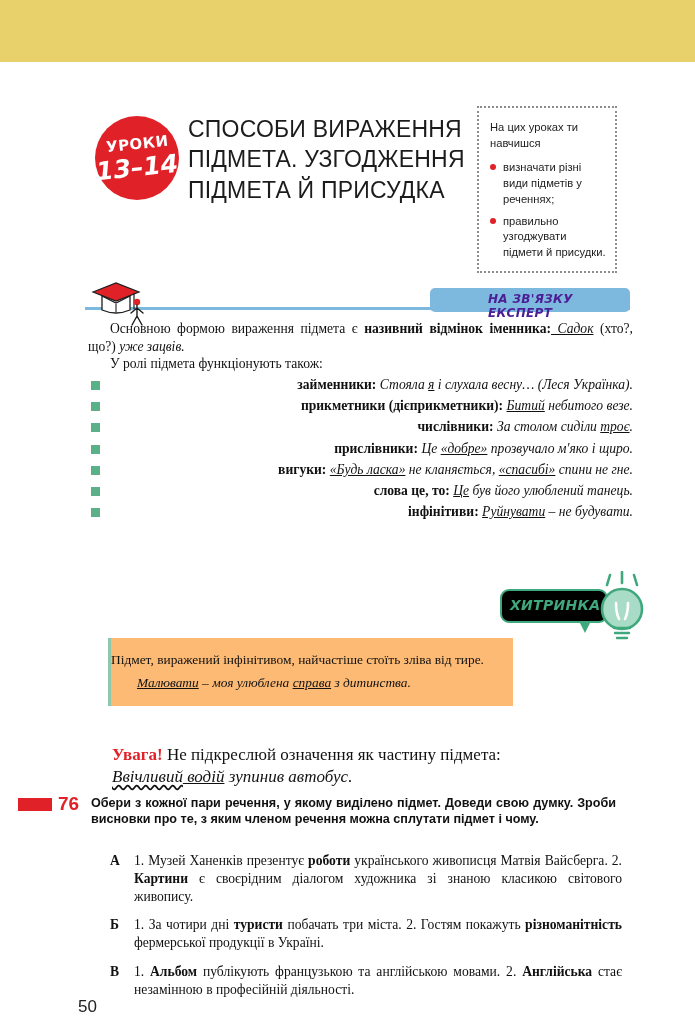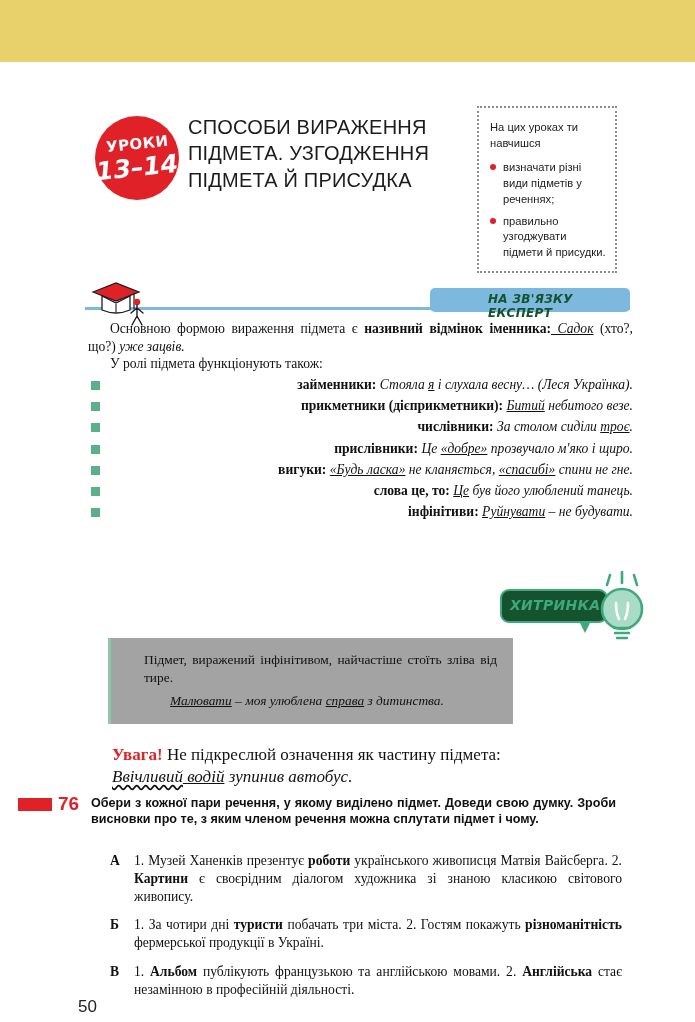--- a/index.html
+++ b/index.html
@@ -53,21 +53,21 @@
     font-weight: 700;
     transform: rotate(-6deg);
     font-style: italic;
   }
 
   .header-title {
     position: absolute;
     left: 188px; top: 26px;
     width: 290px;
     font-family: "Liberation Sans", sans-serif;
-    font-size: 20px;
+    font-size: 23px;
     line-height: 1.32;
     letter-spacing: .2px;
     color: #1c1c1c;
     text-transform: uppercase;
   }
 
   
   .objectives {
     position: absolute;
     left: 477px; top: 18px;
@@ -107,21 +107,21 @@
     background: #7db9de;
     border-radius: 5px;
   }
   .expert-badge .txt {
     position: absolute;
     left: 58px; top: 4px;
     font-family: "DejaVu Sans", sans-serif;
     font-size: 12px;
     font-style: italic;
     font-weight: 700;
-    color: #14532d;
+    color: #4c1d95;
     letter-spacing: .3px;
   }
   .cap { position: absolute; left: 5px; top: -6px; width: 52px; height: 40px; }
   .person { position: absolute; left: 44px; top: 14px; width: 16px; height: 28px; }
 
   
   .body-col {
     position: absolute;
     left: 88px; top: 258px;
     width: 545px;
@@ -150,38 +150,38 @@
     left: 3px; top: 5px;
     width: 9px; height: 9px;
     background: #5cb089;
   }
 
   
   .tipbox {
     position: absolute;
     left: 108px; top: 576px;
     width: 405px;
-    padding: 13px 16px 14px 33px;
-    background: #a3a3a3;
+    padding: 13px 16px 14px 0;
+    background: #fdba74;
     border-left: 3px solid #8cc9ac;
     font-family: "Liberation Serif", serif;
     font-size: 13.4px;
     line-height: 1.34;
     color: #111;
     text-align: justify;
   }
   .tipbox .ex { text-indent: 26px; margin-top: 5px; display: block; }
 
   
   .hint { position: absolute; left: 500px; top: 507px; width: 190px; height: 80px; }
   .hint-bubble {
     position: absolute;
     left: 0; top: 20px;
     width: 108px; height: 34px;
-    background: #14532d;
+    background: #000000;
     border: 2.4px solid #3fa87c;
     border-radius: 9px;
   }
   .hint-bubble .txt {
     position: absolute;
     left: 8px; top: 6px;
     font-family: "DejaVu Sans", sans-serif;
     font-size: 14px;
     font-weight: 700;
     font-style: italic;

